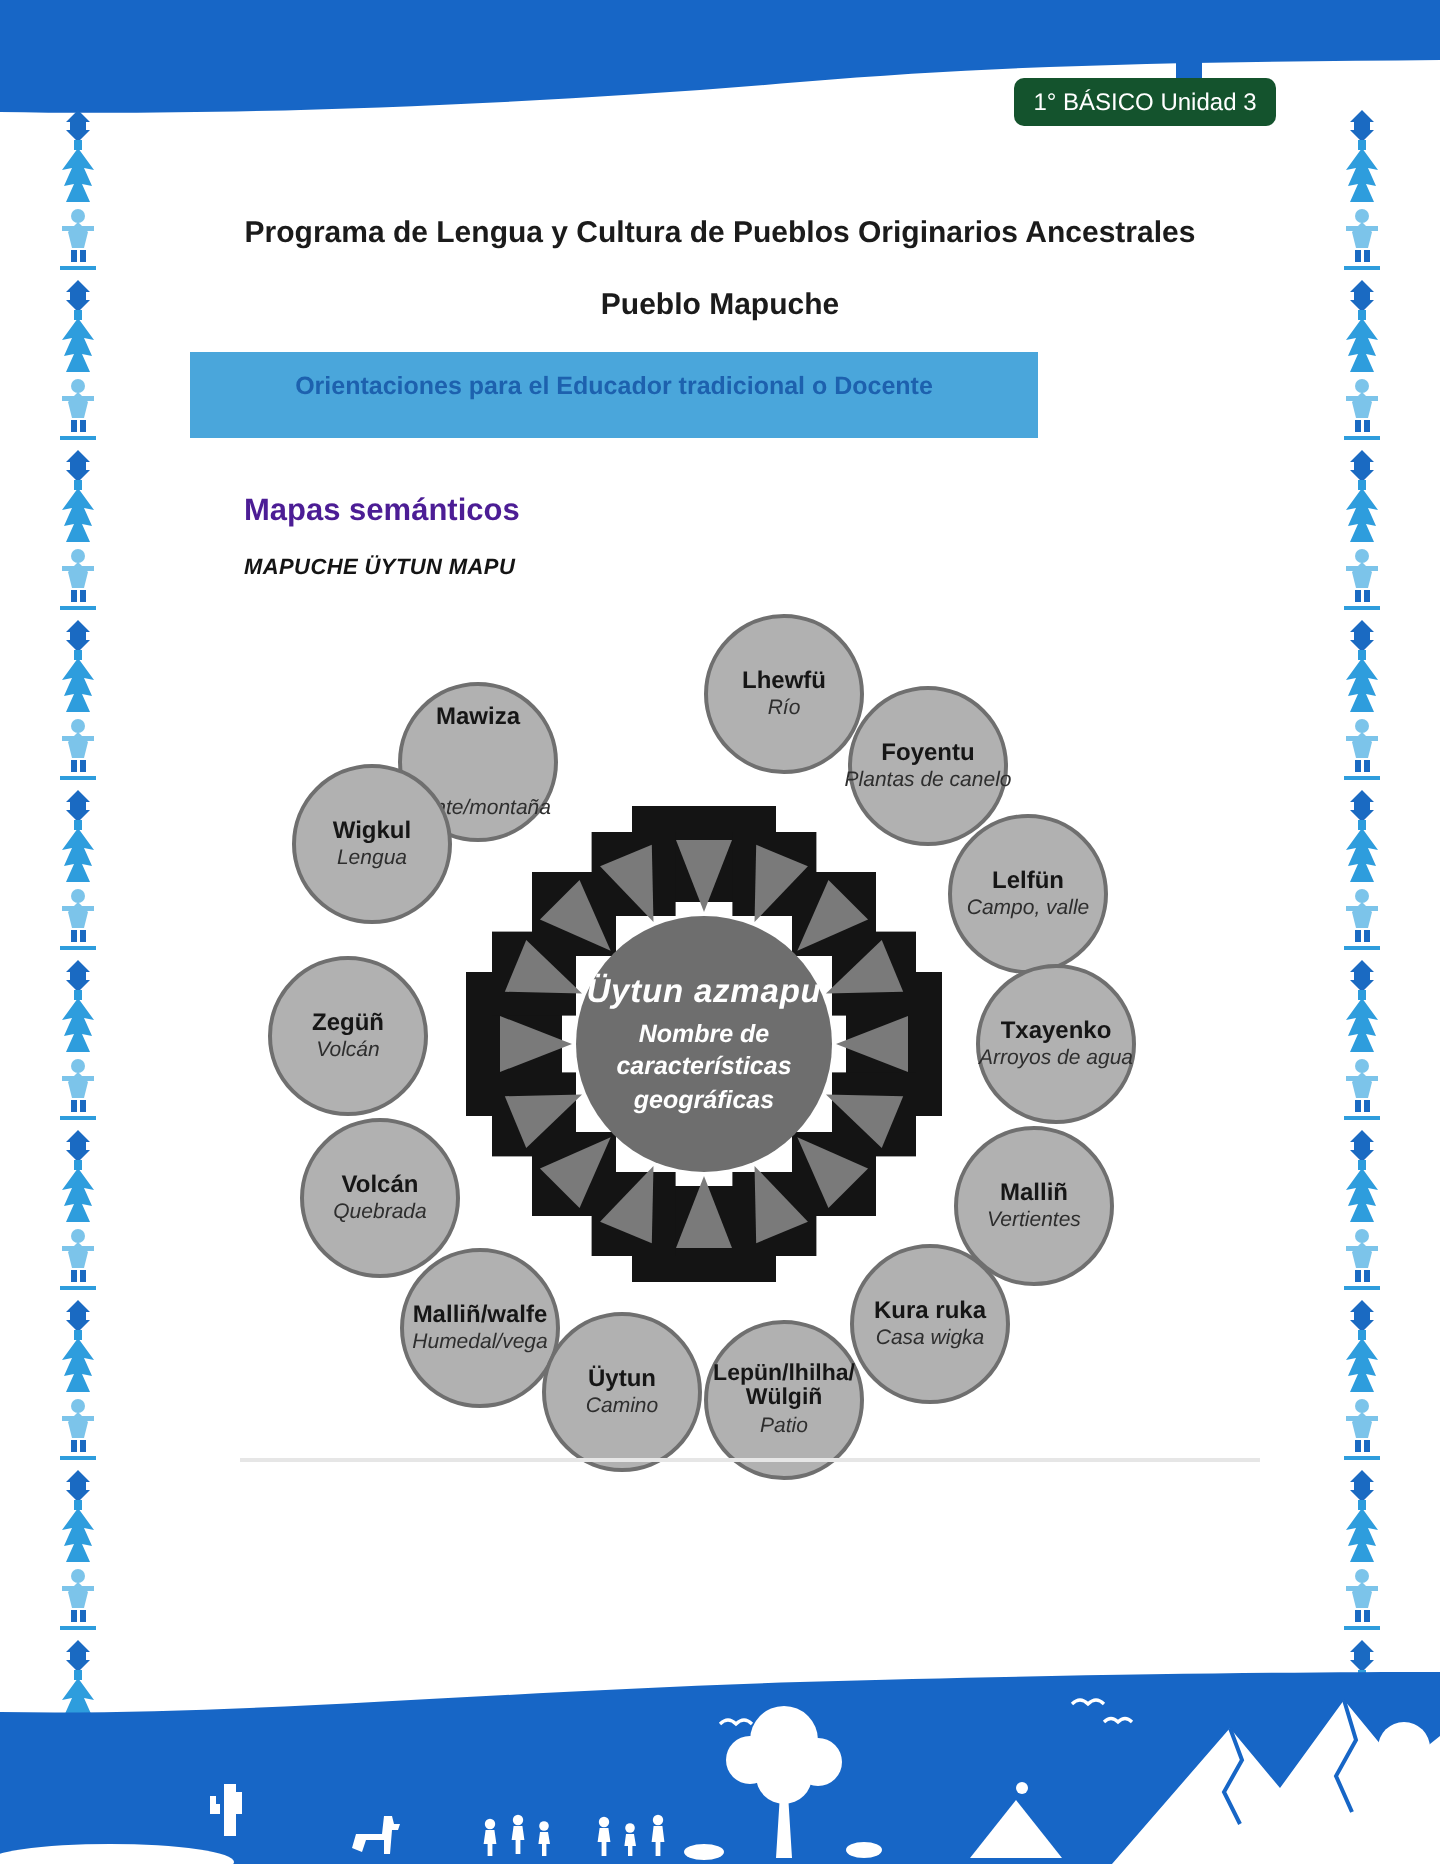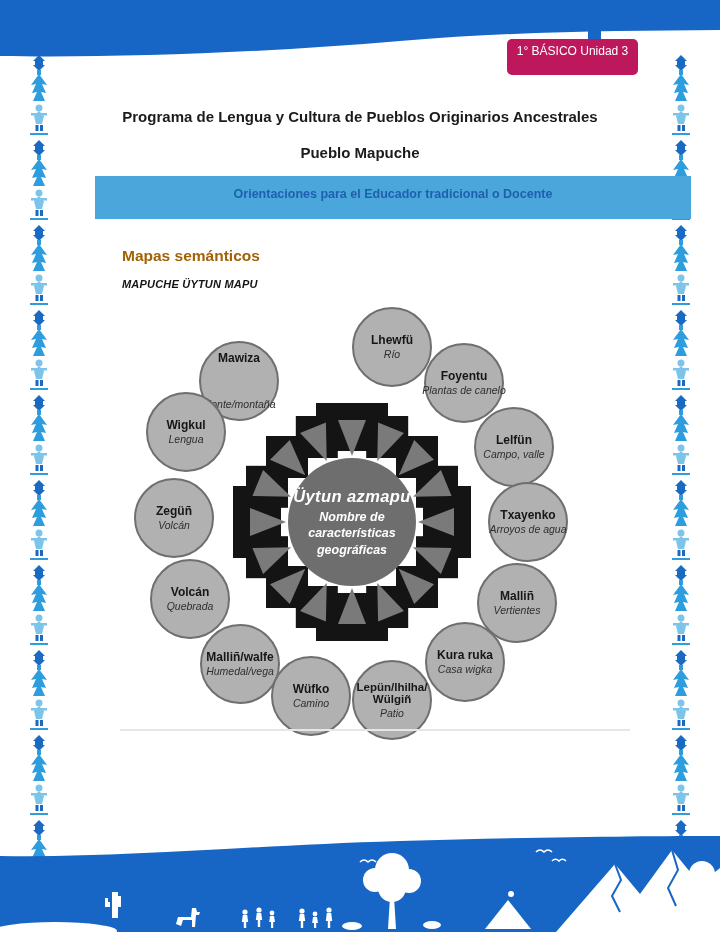--- a/index.html
+++ b/index.html
@@ -1,35 +1,35 @@
 <!DOCTYPE html>
 <html><head>
 <meta charset="utf-8">
 <style>
   html,body{margin:0;padding:0;background:#ffffff;}
   .page{position:relative;width:720px;height:932px;margin:0 auto;background:#ffffff;overflow:hidden;
         font-family:"Liberation Sans",sans-serif;}
   
   .top-band{position:absolute;left:0;top:0;width:720px;height:72px;}
   .badge-tab{position:absolute;left:588px;top:26px;width:13px;height:16px;background:#1766c6;}
-  .badge{position:absolute;left:507px;top:39px;width:131px;height:36px;background:#be185d;
+  .badge{position:absolute;left:507px;top:39px;width:131px;height:24px;background:#14532d;
          border-radius:5px;color:#ffffff;font-size:12px;line-height:24px;text-align:center;}
   
   .side-border{position:absolute;top:54px;width:26px;height:850px;}
   .side-border.left{left:26px;}
   .side-border.right{left:668px;}
   
   .title{position:absolute;left:60px;width:600px;text-align:center;font-weight:bold;
          font-size:15px;color:#1b1b1b;}
   .title.l1{top:108px;}
   .title.l2{top:144px;}
-  .banner{position:absolute;left:95px;top:176px;width:596px;height:43px;background:#4aa6db;
+  .banner{position:absolute;left:95px;top:176px;width:424px;height:43px;background:#4aa6db;
           box-sizing:border-box;padding-top:8px;text-align:center;}
   .banner span{font-weight:bold;font-size:12.5px;color:#1d61ae;}
-  .heading{position:absolute;left:122px;top:247px;font-weight:bold;font-size:15.5px;color:#a16207;}
+  .heading{position:absolute;left:122px;top:247px;font-weight:bold;font-size:15.5px;color:#4c1d95;}
   .subheading{position:absolute;left:122px;top:278px;font-weight:bold;font-size:11px;color:#141414;
               letter-spacing:.2px;font-style:italic;}
   
   .emblem{position:absolute;left:232px;top:402px;width:240px;height:240px;}
   .center-label{position:absolute;left:285px;top:487px;width:134px;text-align:center;color:#ffffff;font-style:italic;}
   .center-label .c-name{display:block;font-weight:bold;font-size:16.5px;letter-spacing:.4px;}
   .center-label .c-desc{display:block;width:118px;margin:3px auto 0;font-weight:bold;
                         font-size:12.5px;line-height:1.3;}
   .node{position:absolute;width:80px;height:80px;border-radius:50%;background:#b1b1b1;
         border:2px solid #6f6f6f;box-sizing:border-box;display:flex;flex-direction:column;
@@ -156,21 +156,21 @@
     <div class="node-trans">Río</div>
   </div>
   <div class="node nowrap" style="left:199px;top:341px;gap:32px;">
     <div class="node-name">Mawiza</div>
     <div class="node-trans">Monte/montaña</div>
   </div>
   <div class="node nowrap" style="left:424px;top:343px;">
     <div class="node-name">Foyentu</div>
     <div class="node-trans">Plantas de canelo</div>
   </div>
-  <div class="node" style="left:146px;top:392px;">
+  <div class="node" style="left:146px;top:382px;">
     <div class="node-name">Wigkul</div>
     <div class="node-trans">Lengua</div>
   </div>
   <div class="node" style="left:474px;top:407px;">
     <div class="node-name">Lelfün</div>
     <div class="node-trans">Campo, valle</div>
   </div>
   <div class="node" style="left:134px;top:478px;">
     <div class="node-name">Zegüñ</div>
     <div class="node-trans">Volcán</div>
@@ -189,21 +189,21 @@
   </div>
   <div class="node nowrap" style="left:200px;top:624px;">
     <div class="node-name">Malliñ/walfe</div>
     <div class="node-trans">Humedal/vega</div>
   </div>
   <div class="node" style="left:425px;top:622px;">
     <div class="node-name">Kura ruka</div>
     <div class="node-trans">Casa wigka</div>
   </div>
   <div class="node" style="left:271px;top:656px;">
-    <div class="node-name">Wüfko</div>
+    <div class="node-name">Üytun</div>
     <div class="node-trans">Camino</div>
   </div>
   <div class="node small-name" style="left:352px;top:660px;">
     <div class="node-name">Lepün/lhilha/ Wülgiñ</div>
     <div class="node-trans">Patio</div>
   </div>
 
   <div class="diagram-baseline"></div>
 
   <svg class="footer" viewBox="0 0 720 96" aria-hidden="true">

